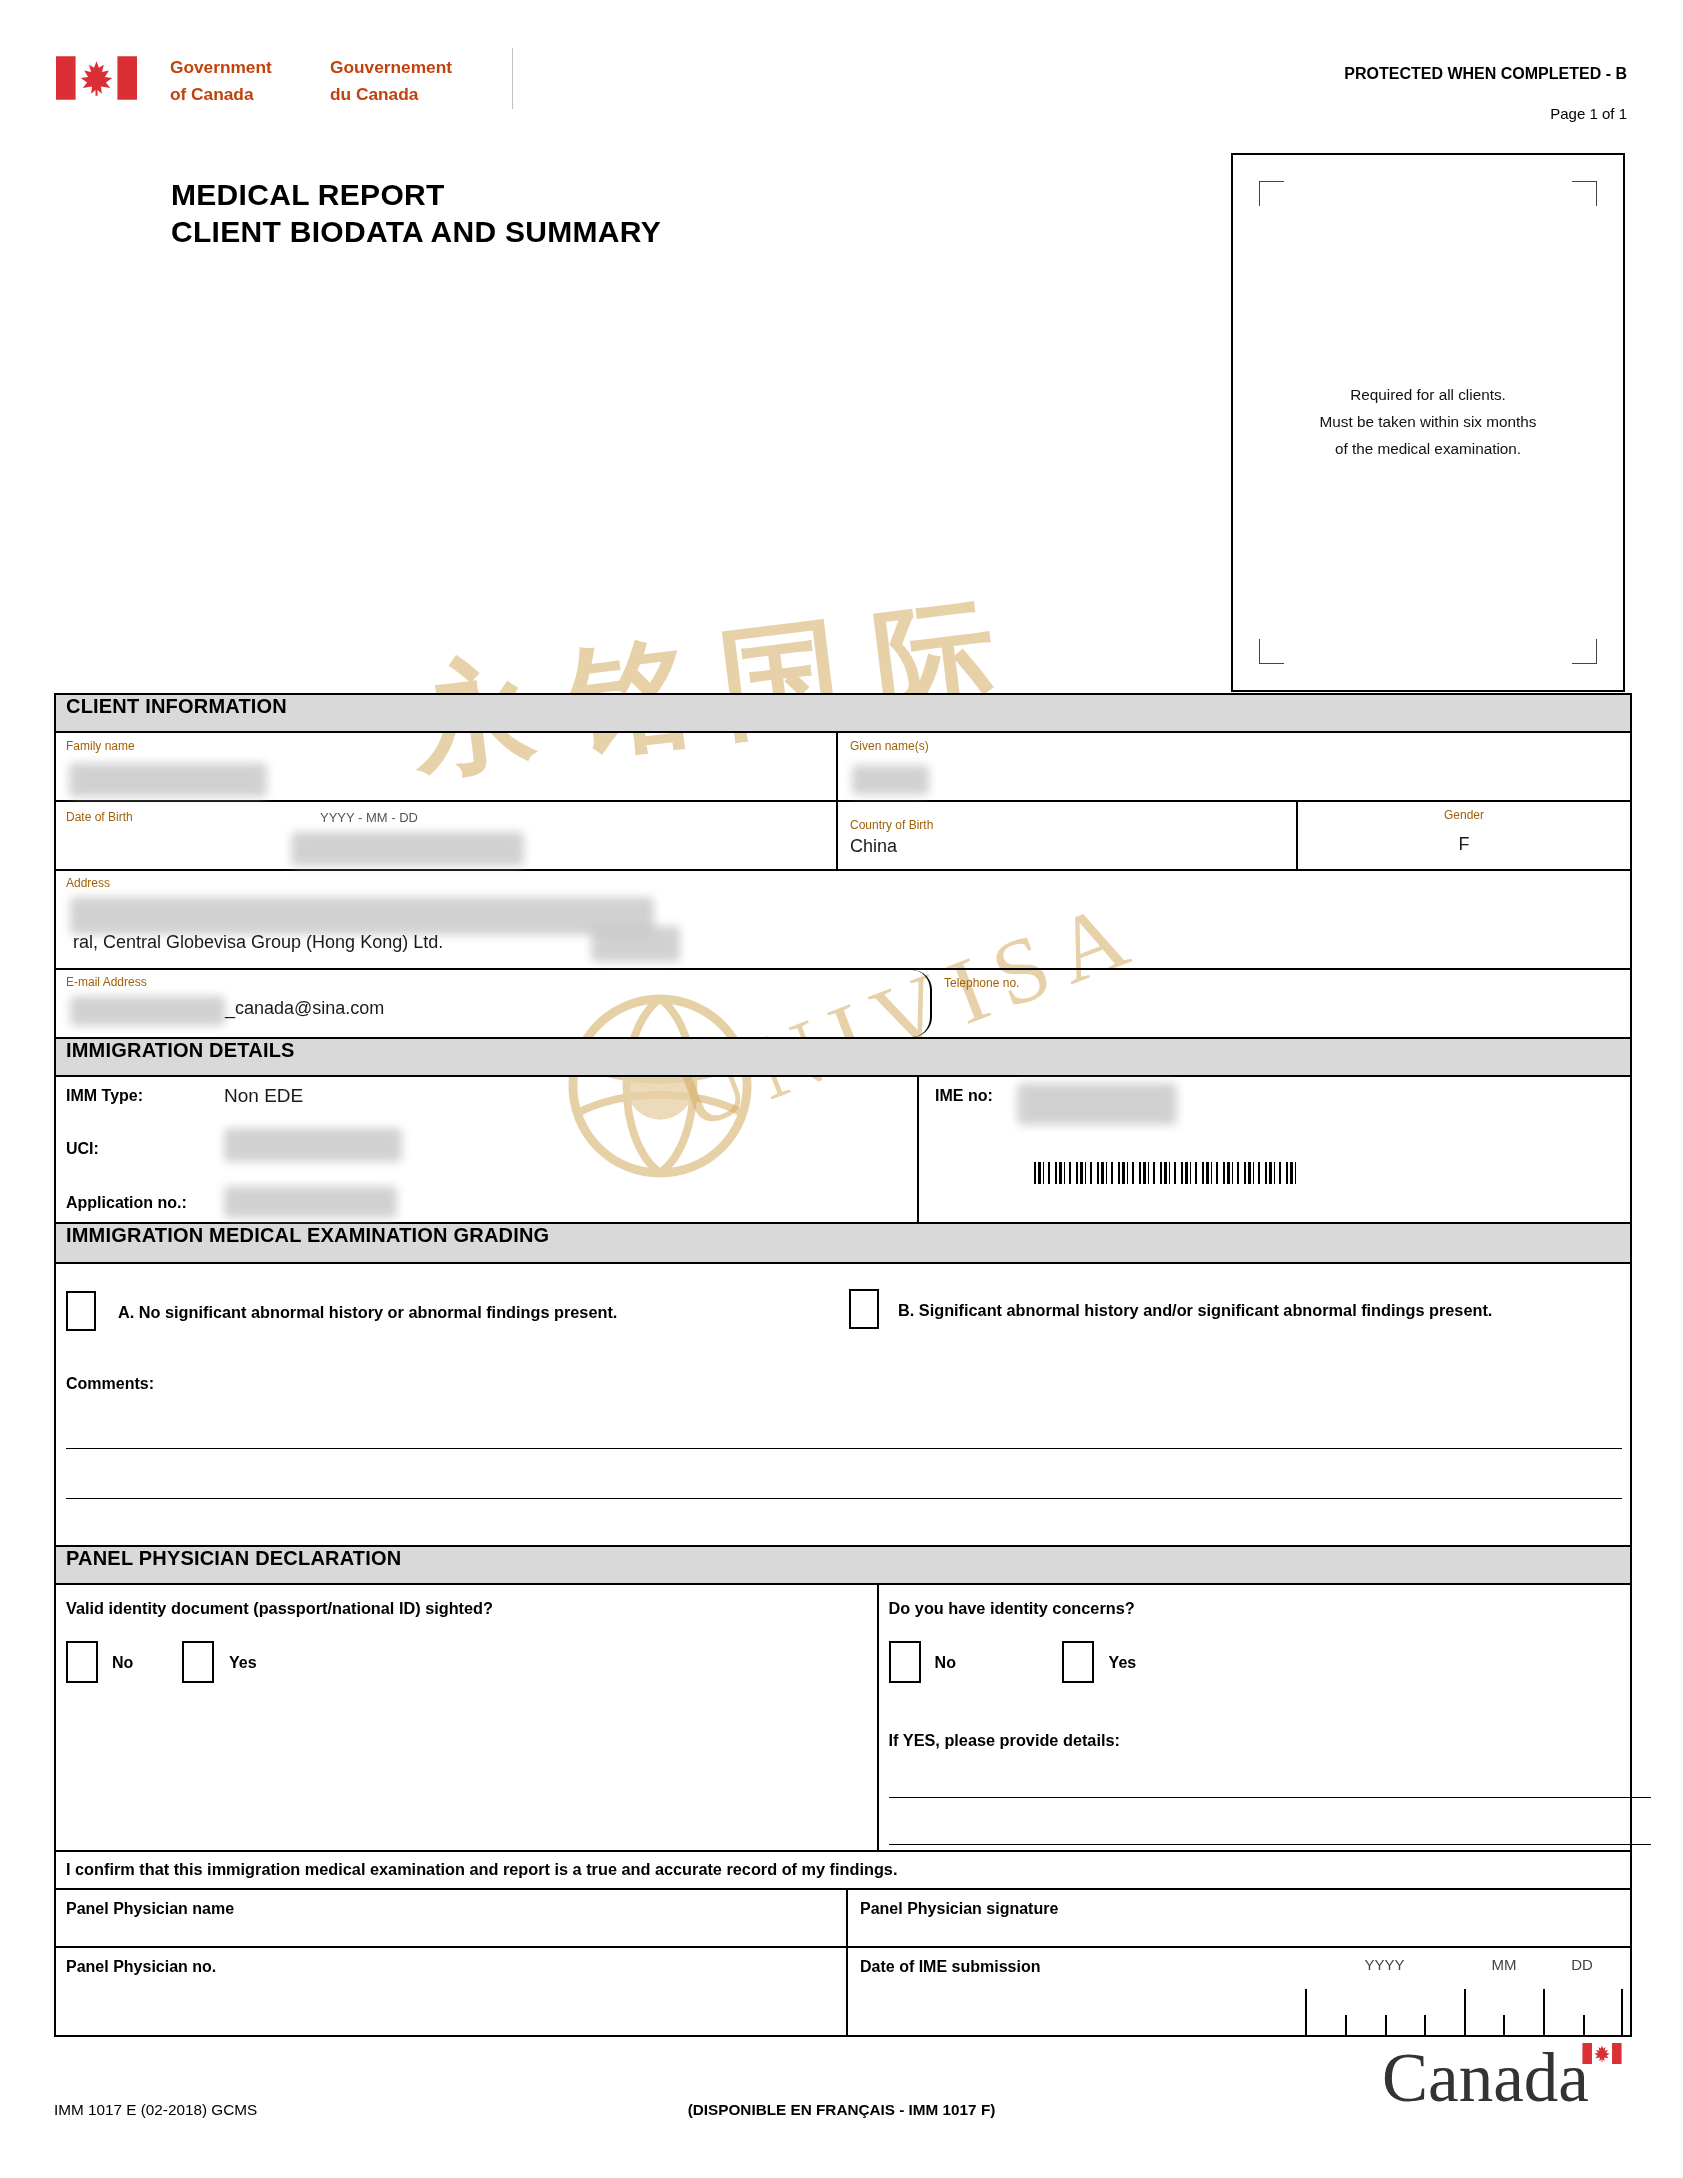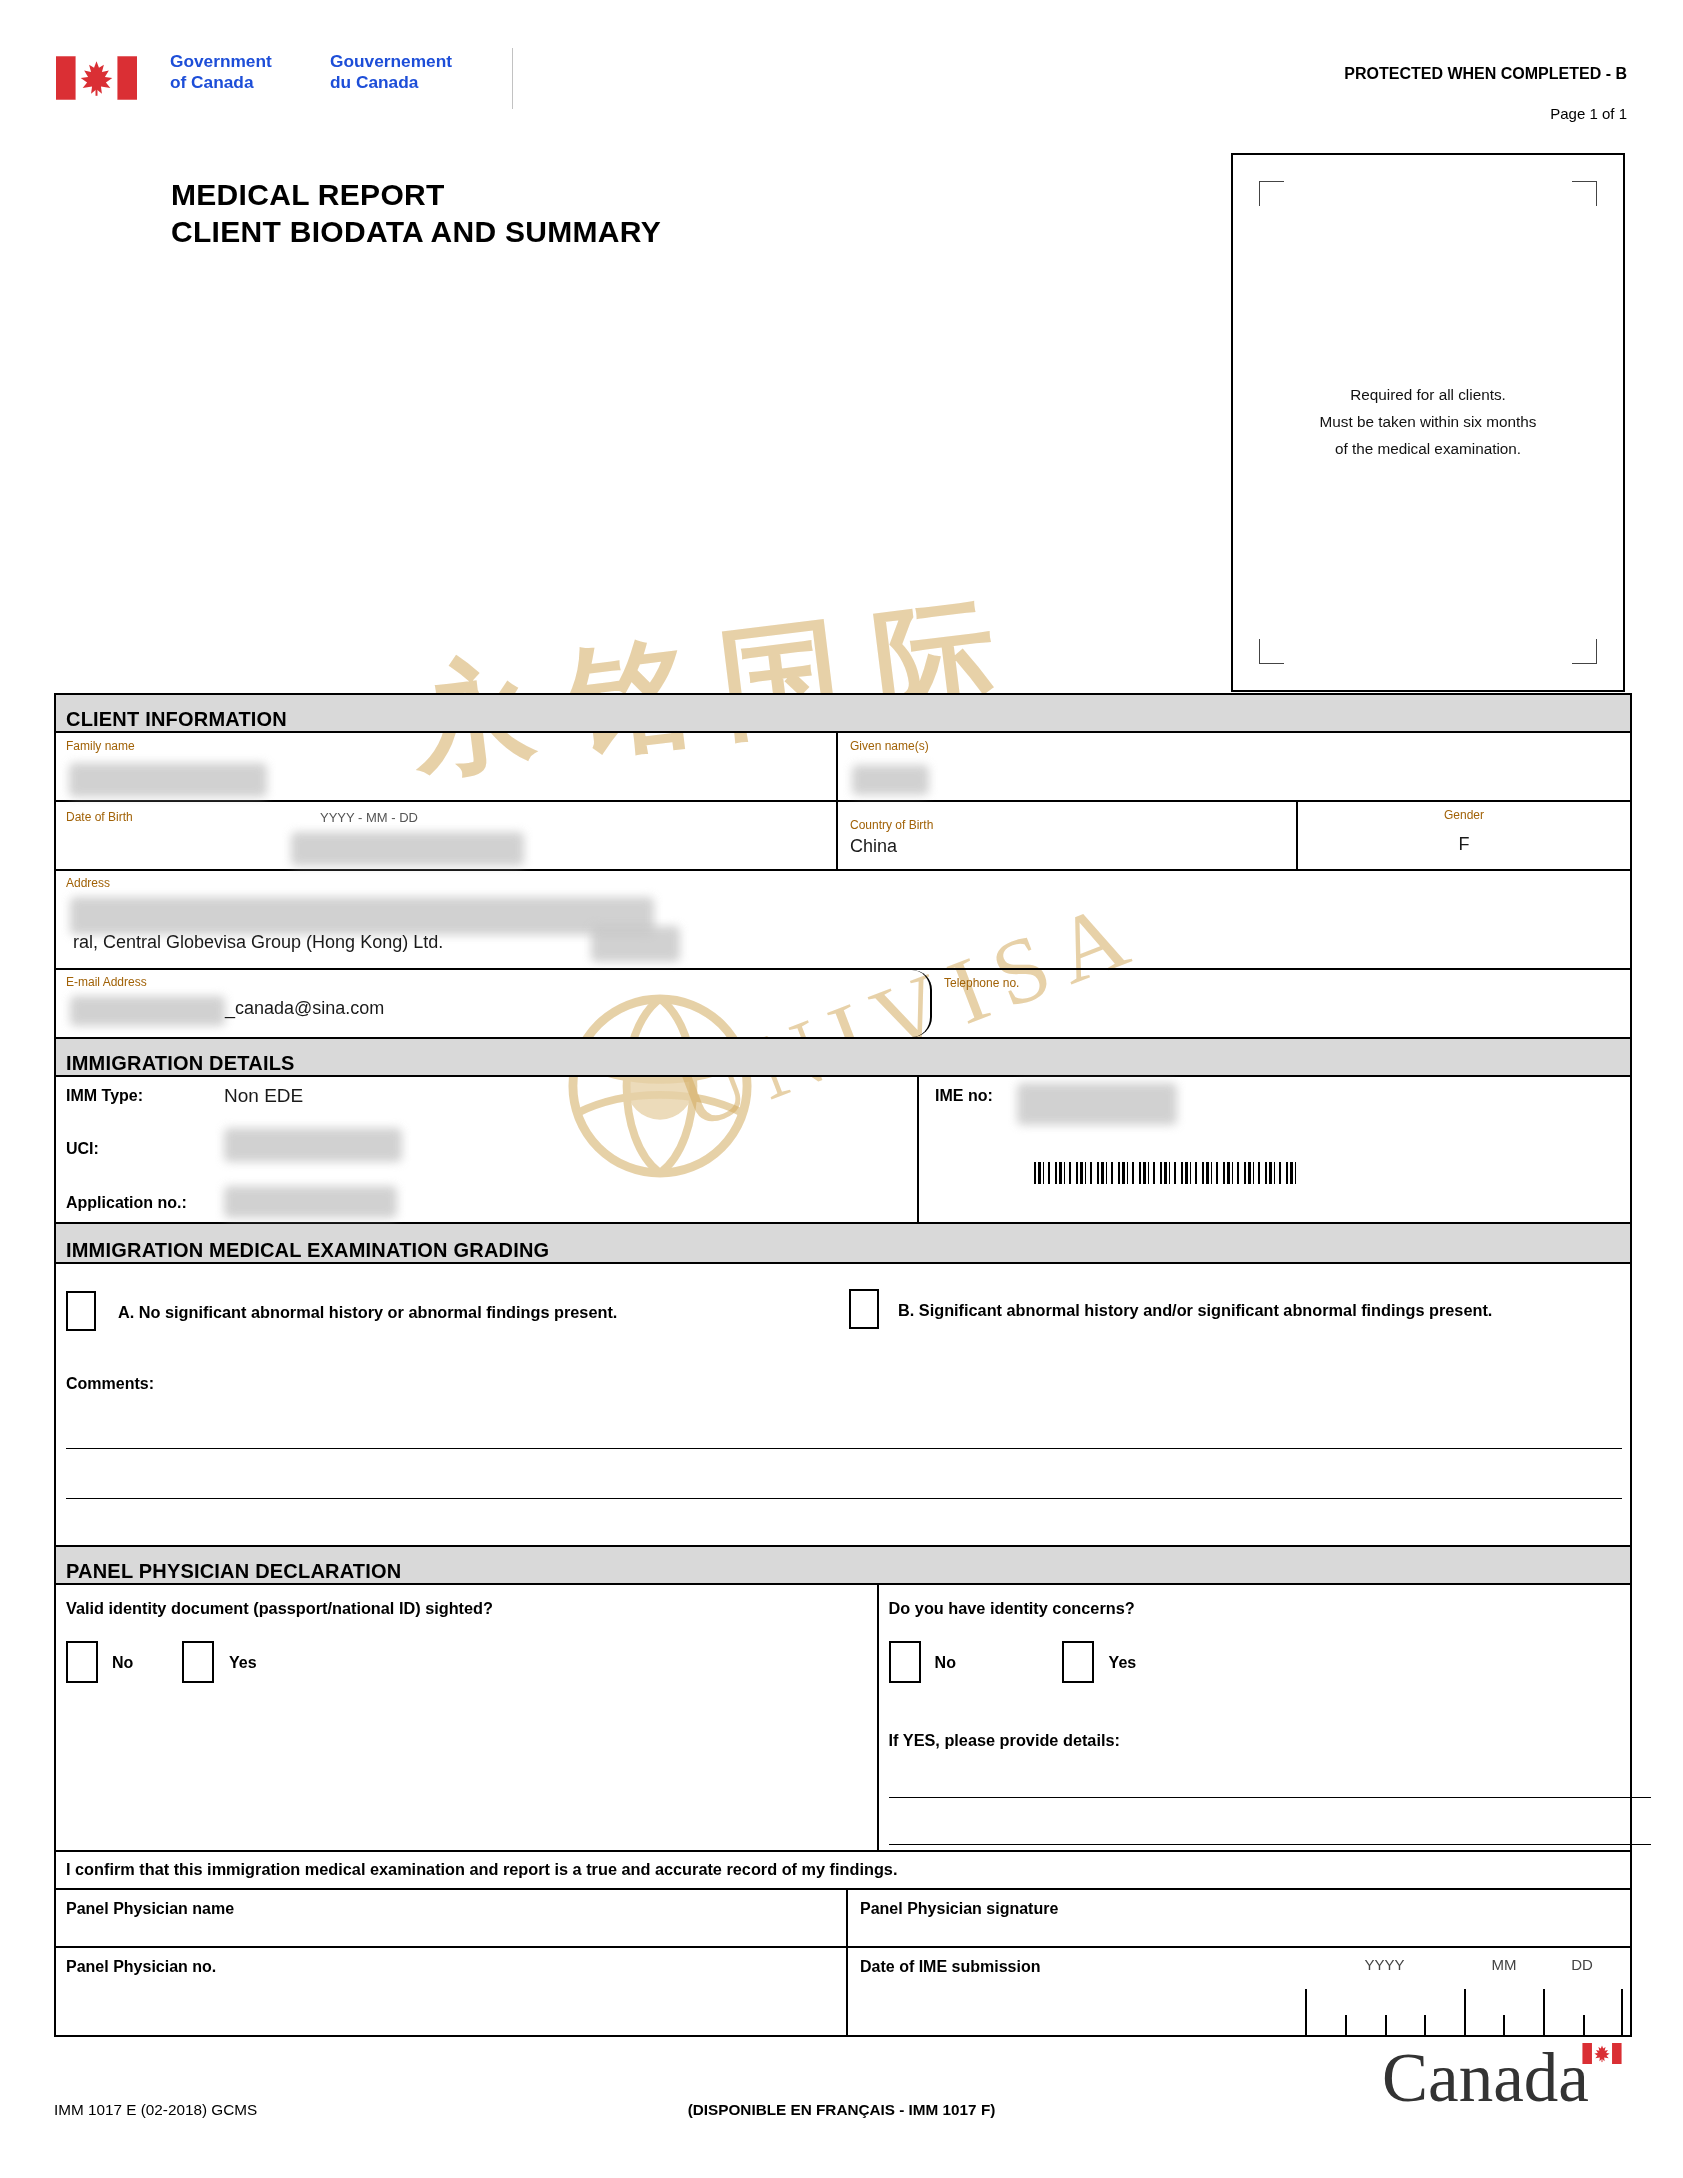--- a/index.html
+++ b/index.html
@@ -1,20 +1,20 @@
 <!DOCTYPE html>
 <html><head>
 <meta charset="utf-8">
 <style>
   html,body{margin:0;padding:0;background:#fff;}
   .page{position:relative;width:1683px;height:2178px;background:#ffffff;overflow:hidden;
         font-family:"Liberation Sans",sans-serif;color:#000;}
   .abs{position:absolute;}
   
-  .gov-line{font-size:17.3px;font-weight:600;line-height:21px;color:#1d4ed8;}
+  .gov-line{font-size:17.3px;font-weight:600;line-height:21px;color:#c2410c;margin-top:6px;}
   .hdr-sep{position:absolute;left:512px;top:48px;width:1px;height:61px;background:#c2c2c2;}
   .protected{position:absolute;right:56px;top:65px;font-size:16px;font-weight:bold;}
   .pageno{position:absolute;right:56px;top:105px;font-size:15px;}
   .doc-title{position:absolute;left:171px;top:176px;font-size:30px;font-weight:bold;line-height:37px;letter-spacing:0.3px;}
   
   .photobox{position:absolute;left:1231px;top:153px;width:390px;height:535px;border:2px solid #000;background:transparent;}
   .cmark{position:absolute;width:24px;height:24px;}
   .cm-tl{left:26px;top:26px;border-left:1.5px solid #444;border-top:1.5px solid #444;}
   .cm-tr{right:26px;top:26px;border-right:1.5px solid #444;border-top:1.5px solid #444;}
   .cm-bl{left:26px;bottom:26px;border-left:1.5px solid #444;border-bottom:1.5px solid #444;}
@@ -23,21 +23,21 @@
   
   .wm{position:absolute;z-index:1;pointer-events:none;}
   .wm-cn{left:411px;top:606px;font-size:121px;font-weight:bold;letter-spacing:34px;
          color:rgba(211,172,97,.55);transform:rotate(-7deg);font-family:"Liberation Serif",serif;}
   .wm-en{left:681px;top:1047px;font-size:93px;letter-spacing:15px;color:rgba(211,172,97,.55);
          font-family:"Liberation Serif",serif;transform:rotate(-21deg);transform-origin:left center;}
   
   .form{position:absolute;left:54px;top:693px;width:1574px;border:2px solid #000;z-index:2;}
   .row{position:relative;box-sizing:border-box;border-bottom:2px solid #000;display:flex;background:transparent;}
   .row:last-child{border-bottom:none;}
-  .sechdr{height:38px;background:#d9d9d9;align-items:flex-end;}
+  .sechdr{height:38px;background:#d9d9d9;align-items:flex-start;}
   .sechdr .st{font-size:20px;font-weight:bold;padding-left:10px;letter-spacing:0.2px;}
   .col{position:relative;box-sizing:border-box;border-right:2px solid #000;height:100%;}
   .col:last-child{border-right:none;}
   .lbl{font-size:12px;color:#a16207;}
   .lblb{font-size:16px;font-weight:bold;color:#000;}
   .val{font-size:18px;color:#1a1a1a;}
   .fmt{font-size:13px;color:#555;}
   .blur{position:absolute;background:#c6c6c6;border-radius:5px;filter:blur(5px);opacity:.8;}
   .cb{position:absolute;width:30px;height:40px;border:2.5px solid #000;background:#fff;box-sizing:border-box;}
   .hline{position:absolute;height:0;border-top:1.5px solid #000;}

